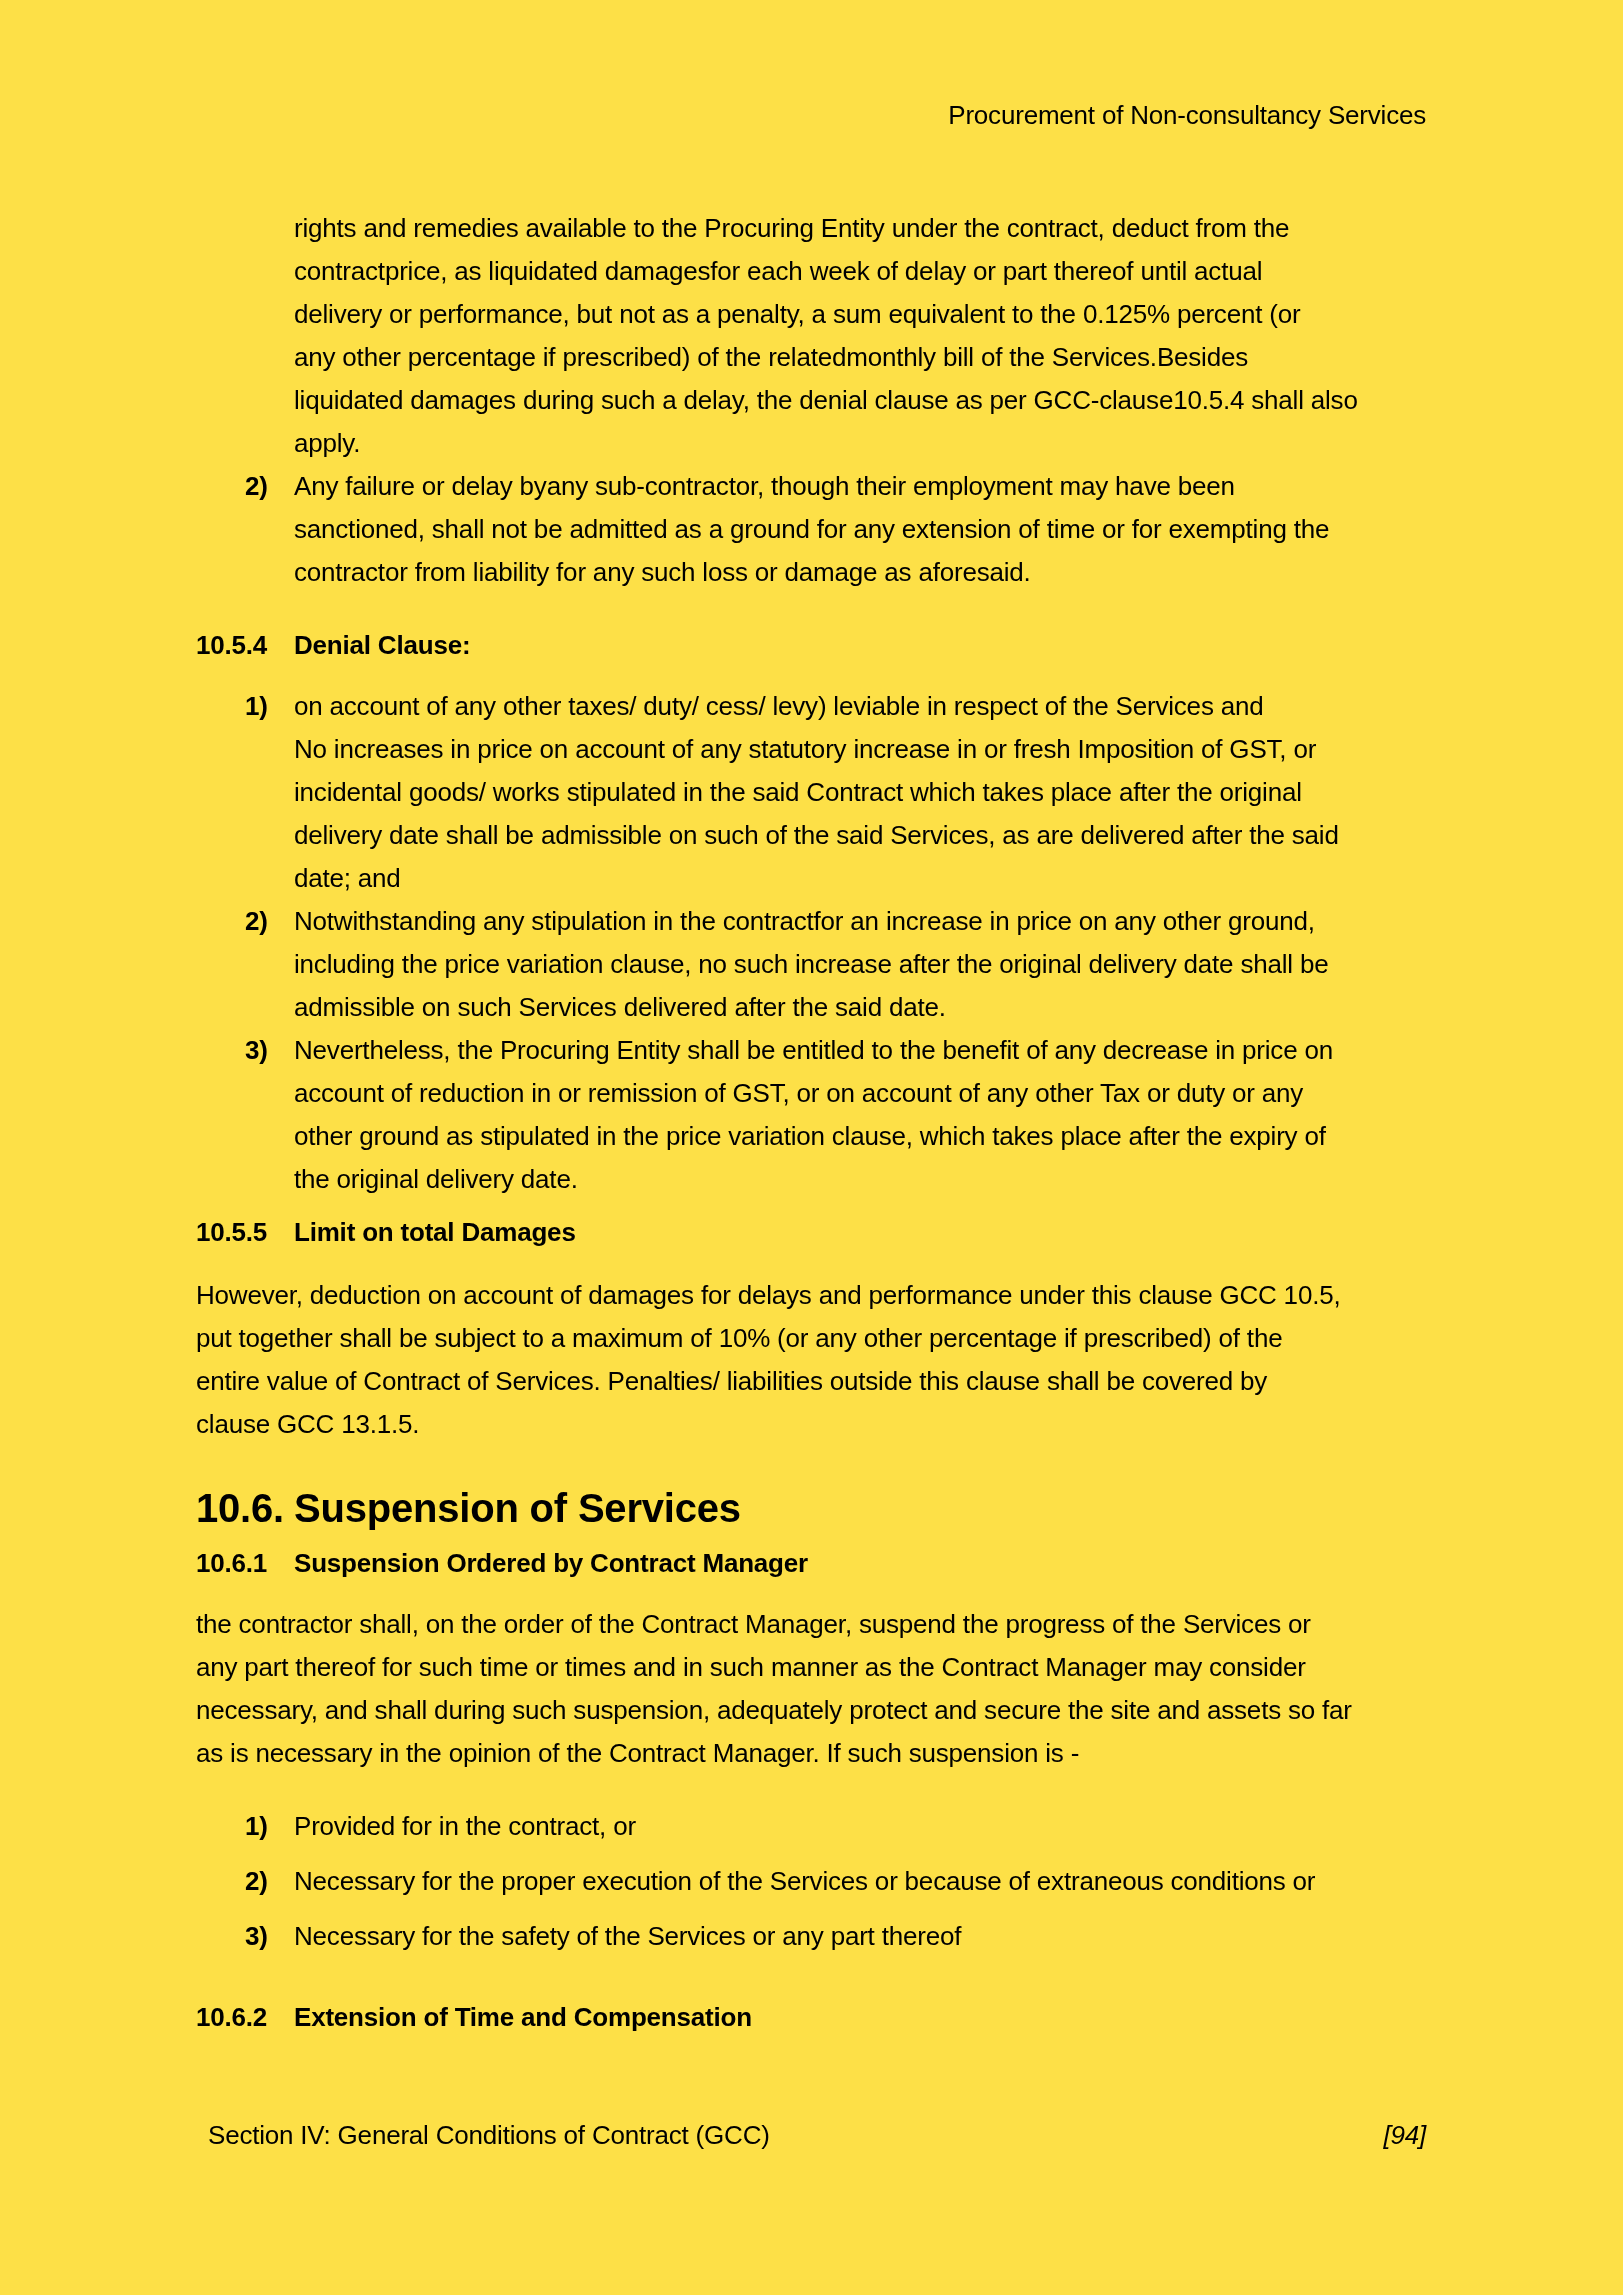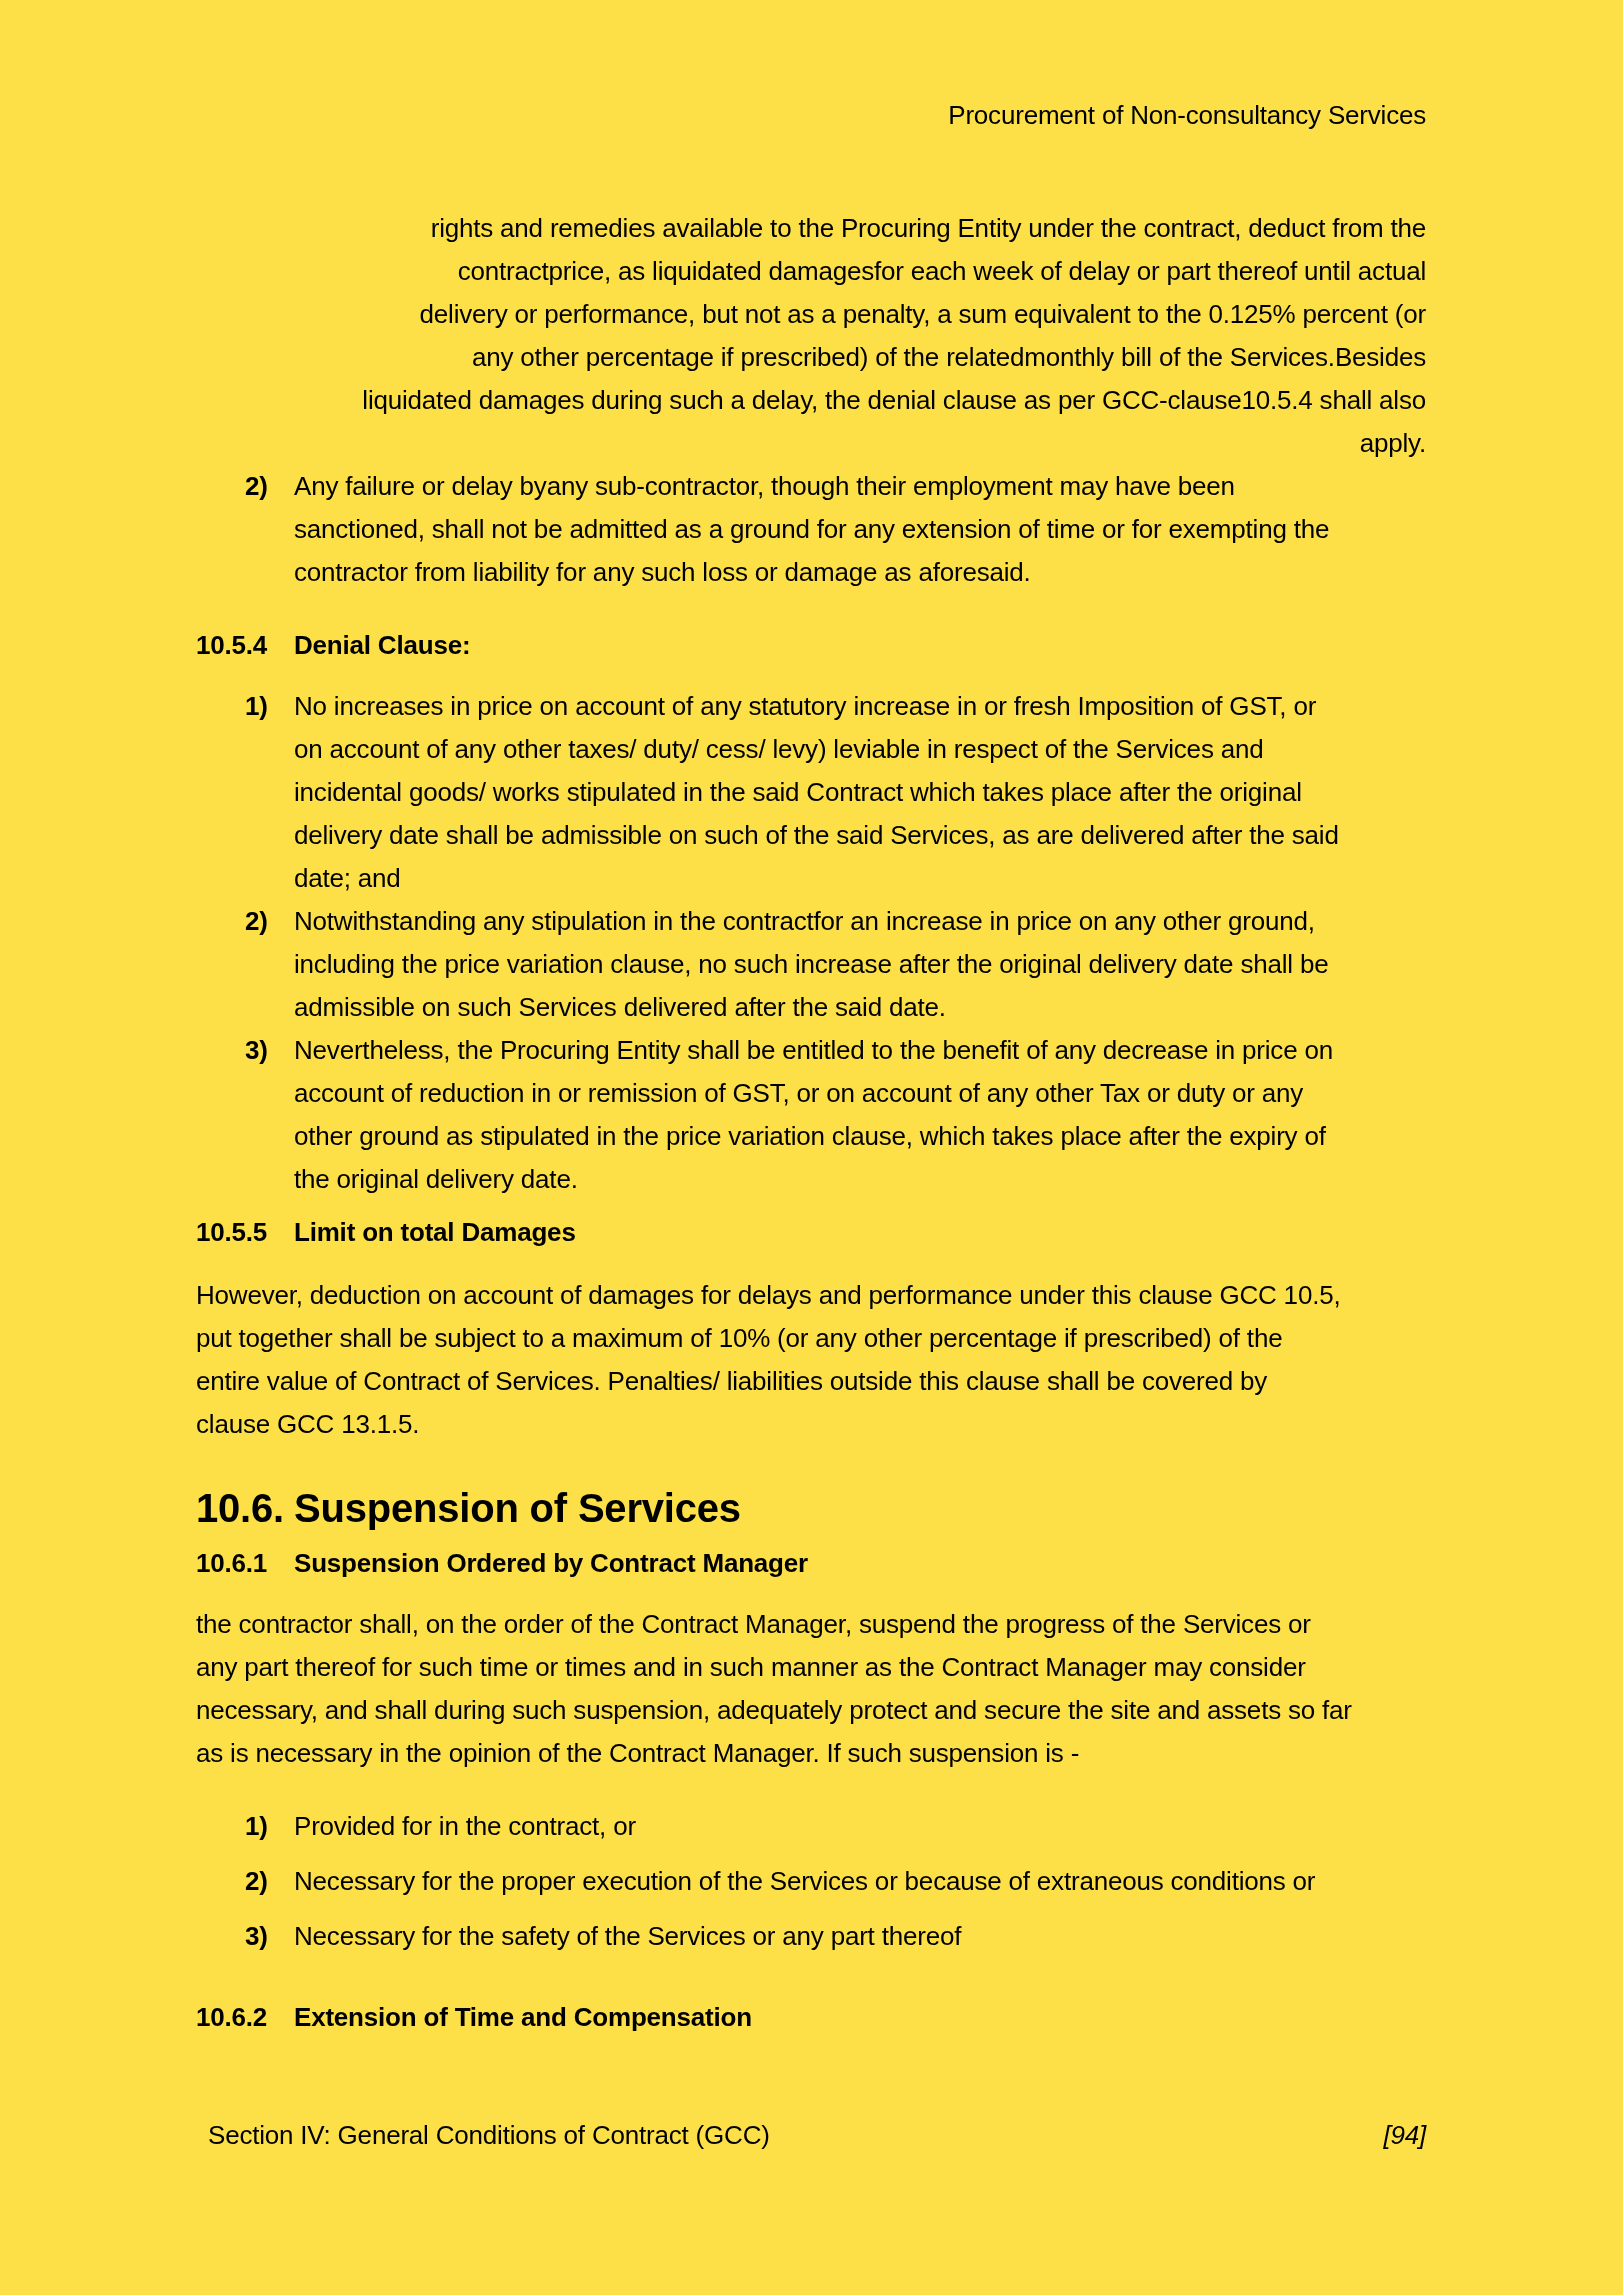--- a/index.html
+++ b/index.html
@@ -23,21 +23,21 @@
     line-height:33px;
   }
   .content{
     position:absolute;
     top:207px;
     left:196px;
     right:197px;
   }
   .block{position:relative;}
   .line{line-height:43px;white-space:nowrap;}
-  .hang-para{padding-left:98px;text-align:right;}
+  .hang-para{padding-left:98px;}
   .num-item{padding-left:98px;}
   .num{
     position:absolute;
     left:49px;
     top:0;
     font-weight:700;
     line-height:43px;
   }
   .heading{font-weight:700;padding-left:98px;line-height:43px;white-space:nowrap;}
   .heading .hnum{position:absolute;left:0;top:0;font-weight:700;}
@@ -77,22 +77,22 @@
       </div>
       <div class="block num-item">
         <span class="num">2)</span>
         <div class="line">Any failure or delay byany sub-contractor, though their employment may have been</div>
         <div class="line">sanctioned, shall not be admitted as a ground for any extension of time or for exempting the</div>
         <div class="line">contractor from liability for any such loss or damage as aforesaid.</div>
       </div>
       <div class="block heading gap-lg"><span class="hnum">10.5.4</span><span>Denial Clause:</span></div>
       <div class="block num-item gap-md">
         <span class="num">1)</span>
+        <div class="line">on account of any other taxes/ duty/ cess/ levy) leviable in respect of the Services and</div>
         <div class="line">No increases in price on account of any statutory increase in or fresh Imposition of GST, or</div>
-        <div class="line">on account of any other taxes/ duty/ cess/ levy) leviable in respect of the Services and</div>
         <div class="line">incidental goods/ works stipulated in the said Contract which takes place after the original</div>
         <div class="line">delivery date shall be admissible on such of the said Services, as are delivered after the said</div>
         <div class="line">date; and</div>
       </div>
       <div class="block num-item">
         <span class="num">2)</span>
         <div class="line">Notwithstanding any stipulation in the contractfor an increase in price on any other ground,</div>
         <div class="line">including the price variation clause, no such increase after the original delivery date shall be</div>
         <div class="line">admissible on such Services delivered after the said date.</div>
       </div>

